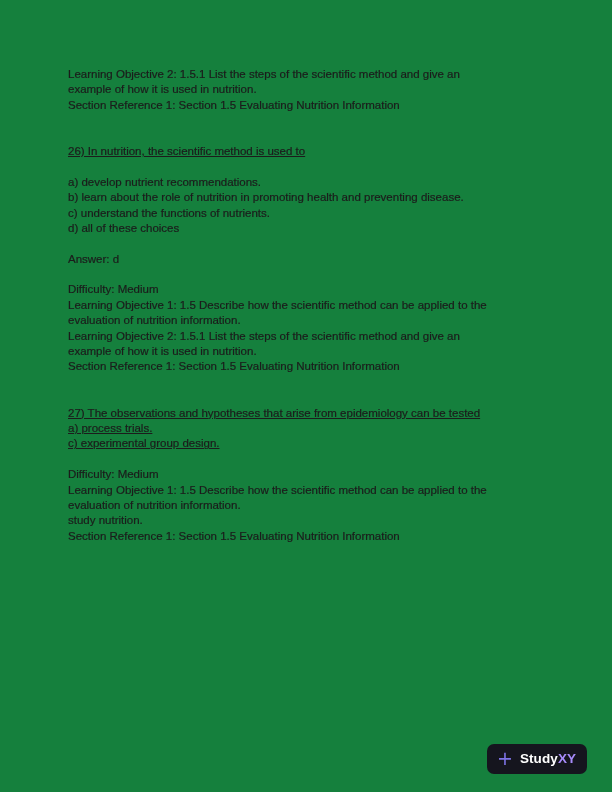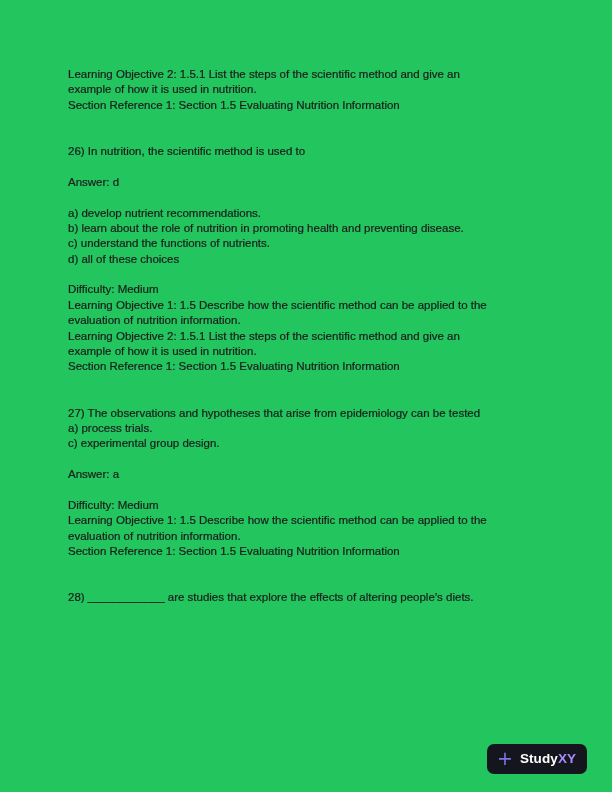--- a/index.html
+++ b/index.html
@@ -10,36 +10,36 @@
     width: 612px;
     height: 792px;
     position: relative;
     background: #ffffff;
     overflow: hidden;
     font-family: "Liberation Sans", "DejaVu Sans", sans-serif;
   }
   .page {
     position: absolute;
     inset: 0;
-    background: #22c55e;
+    background: #15803d;
   }
   .doc-text {
     position: absolute;
     left: 68px;
     top: 67px;
     right: 20px;
     color: #1c1c1c;
     font-size: 11.5px;
     line-height: 15.4px;
     font-weight: 500;
     -webkit-text-stroke: 0.2px #1c1c1c;
   }
   .block { margin: 0; }
   .gap-1 { margin-top: 15.4px; }
-  .gap-2 { margin-top: 30.8px; }
+  .gap-2 { margin-top: 30.8px; text-decoration: underline; }
   .line {
     white-space: pre;
     height: 15.4px;
   }
   .brand-badge {
     position: absolute;
     left: 487px;
     top: 744px;
     height: 30px;
     background: #15151e;
@@ -76,52 +76,47 @@
   <div class="doc-text">
     <div class="block">
         <div class="line">Learning Objective 2: 1.5.1 List the steps of the scientific method and give an</div>
         <div class="line">example of how it is used in nutrition.</div>
         <div class="line">Section Reference 1: Section 1.5 Evaluating Nutrition Information</div>
       </div>
     <div class="block gap-2">
         <div class="line">26) In nutrition, the scientific method is used to</div>
       </div>
     <div class="block gap-1">
-        <div class="line">Answer: d</div>
-      </div>
-    <div class="block gap-1">
         <div class="line">a) develop nutrient recommendations.</div>
         <div class="line">b) learn about the role of nutrition in promoting health and preventing disease.</div>
         <div class="line">c) understand the functions of nutrients.</div>
         <div class="line">d) all of these choices</div>
+      </div>
+    <div class="block gap-1">
+        <div class="line">Answer: d</div>
       </div>
     <div class="block gap-1">
         <div class="line">Difficulty: Medium</div>
         <div class="line">Learning Objective 1: 1.5 Describe how the scientific method can be applied to the</div>
         <div class="line">evaluation of nutrition information.</div>
         <div class="line">Learning Objective 2: 1.5.1 List the steps of the scientific method and give an</div>
         <div class="line">example of how it is used in nutrition.</div>
         <div class="line">Section Reference 1: Section 1.5 Evaluating Nutrition Information</div>
       </div>
     <div class="block gap-2">
         <div class="line">27) The observations and hypotheses that arise from epidemiology can be tested</div>
         <div class="line">a) process trials.</div>
         <div class="line">c) experimental group design.</div>
       </div>
     <div class="block gap-1">
-        <div class="line">Answer: a</div>
-      </div>
-    <div class="block gap-1">
         <div class="line">Difficulty: Medium</div>
         <div class="line">Learning Objective 1: 1.5 Describe how the scientific method can be applied to the</div>
         <div class="line">evaluation of nutrition information.</div>
+        <div class="line">study nutrition.</div>
         <div class="line">Section Reference 1: Section 1.5 Evaluating Nutrition Information</div>
-      </div>
-    <div class="block gap-2">
-        <div class="line">28) ____________ are studies that explore the effects of altering people’s diets.</div>
       </div>
   </div>
 
   <a class="brand-badge">
     <span class="plus">+</span>
     <span class="brand-text"><span class="t1">Study</span><span class="t2">XY</span></span>
   </a>
 </div>
 
 </body></html>

